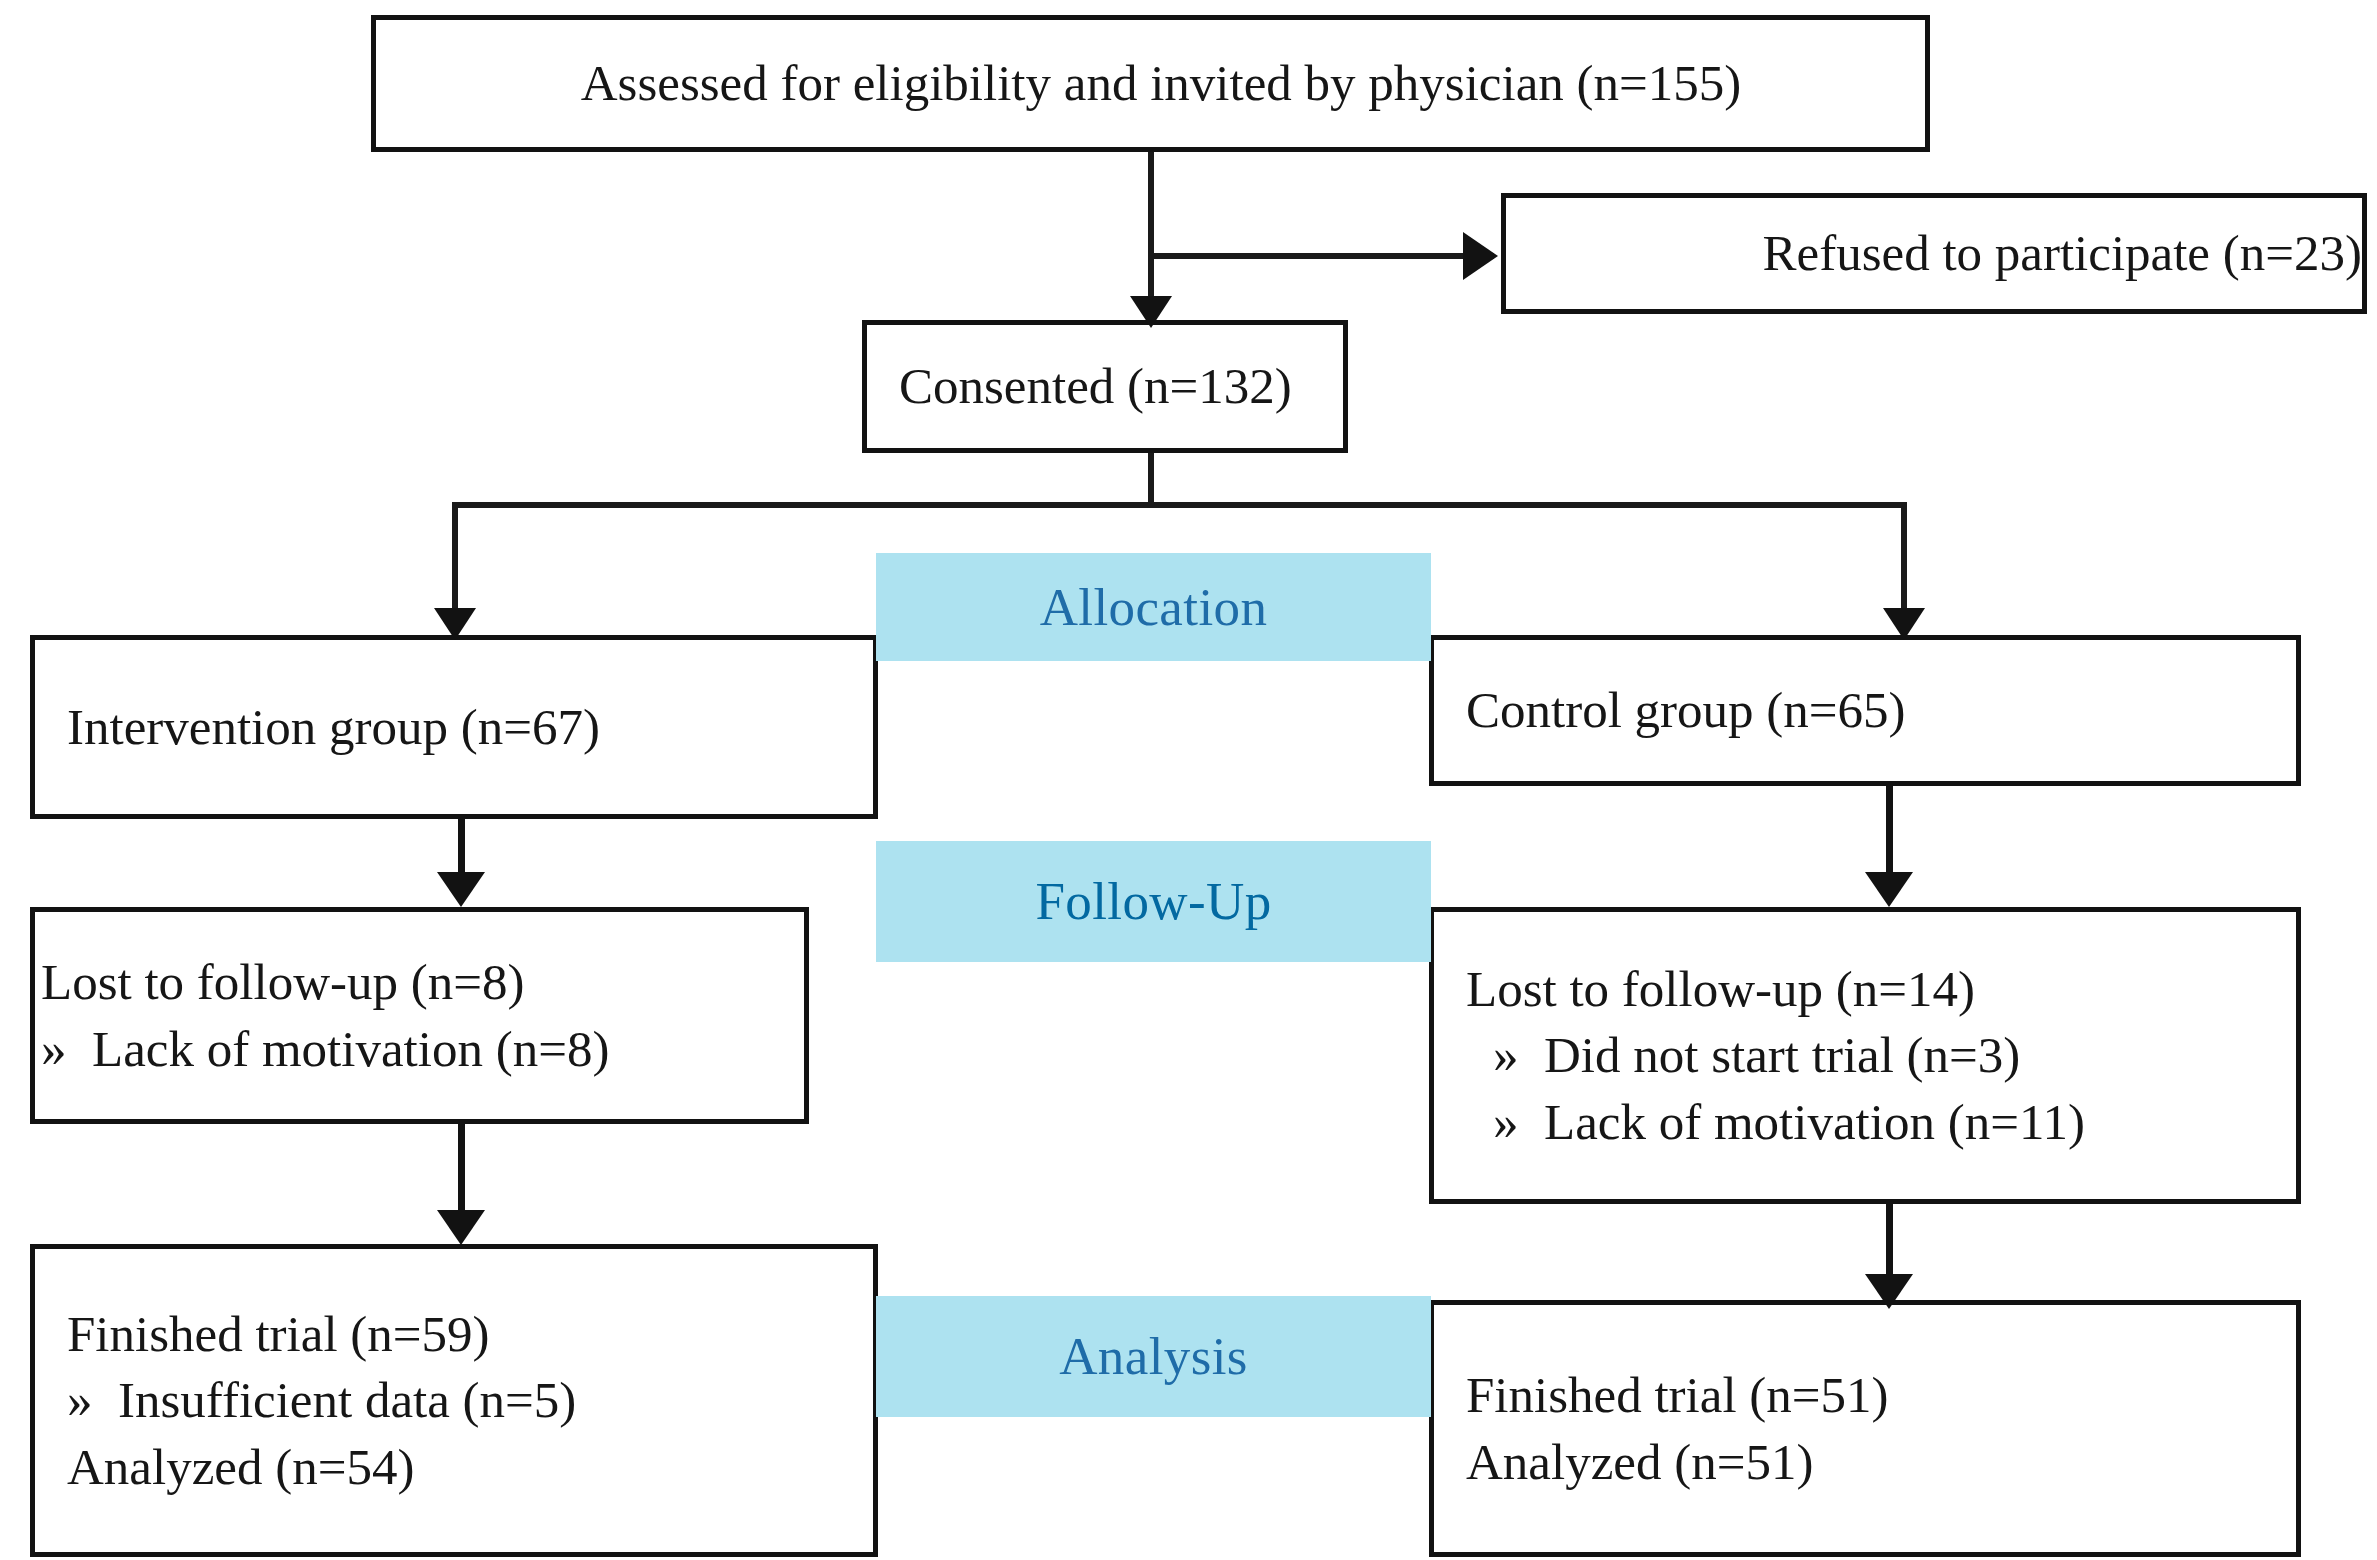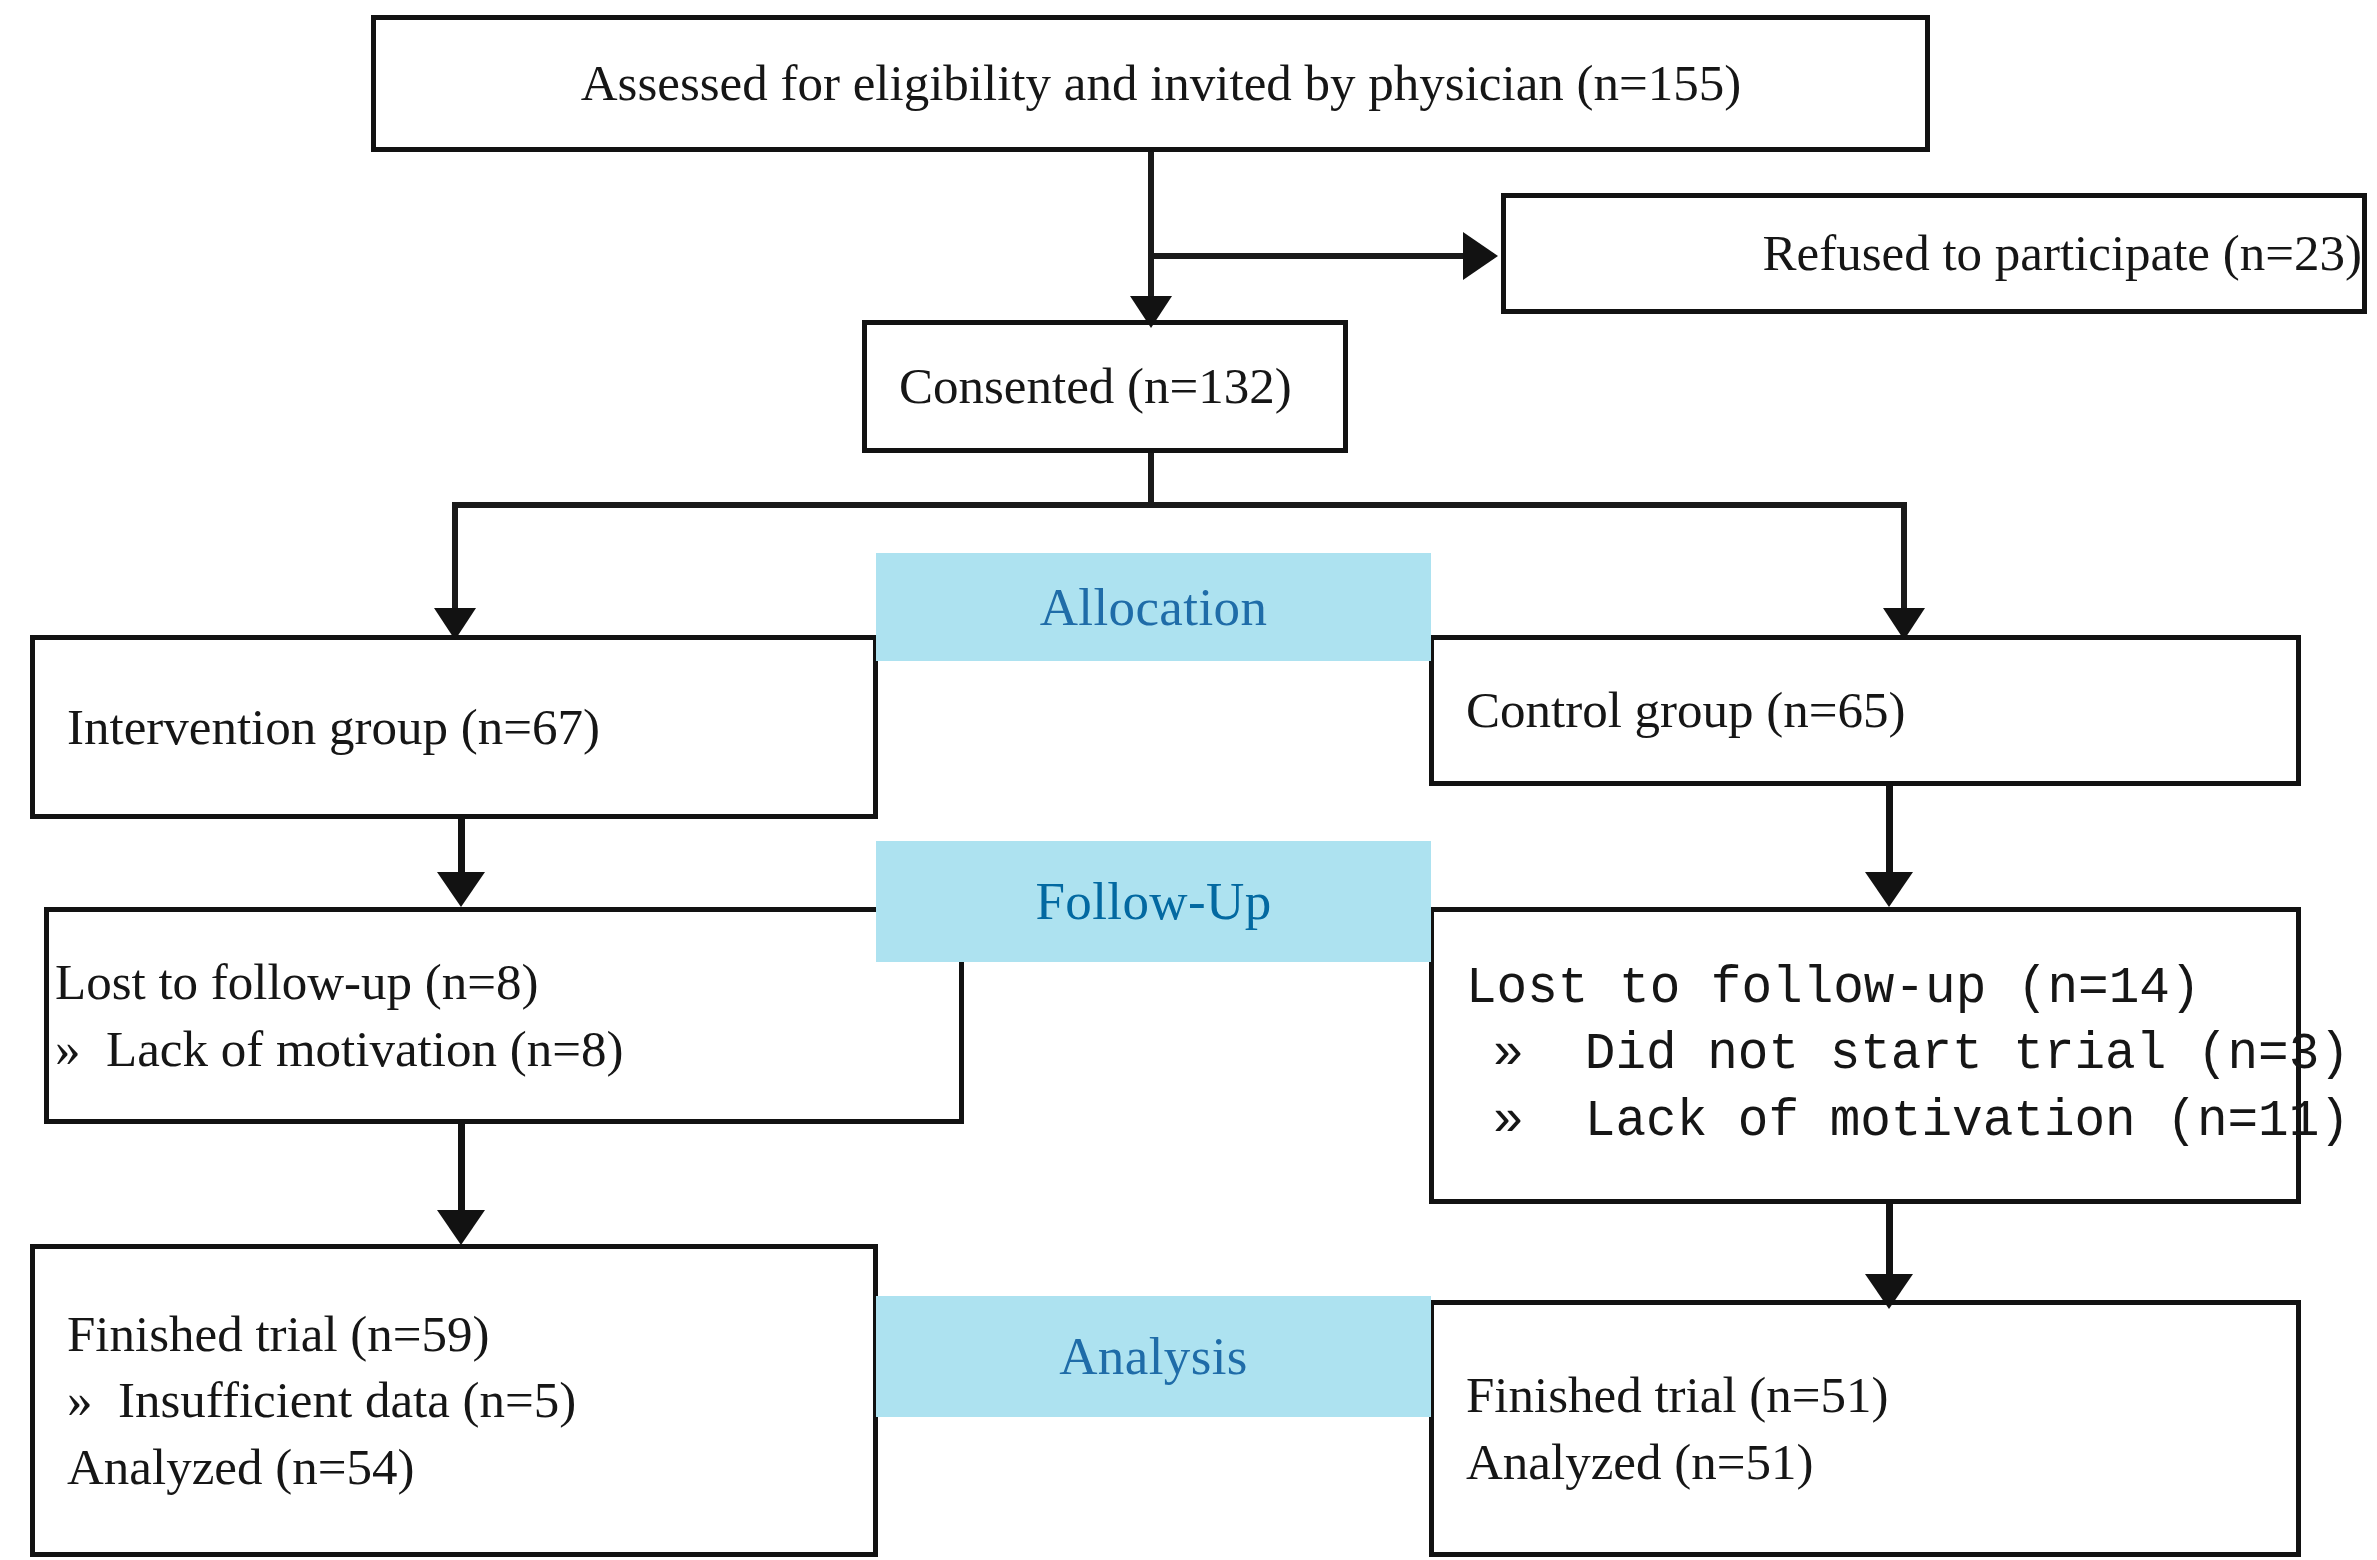--- a/index.html
+++ b/index.html
@@ -142,26 +142,26 @@
   <div class="stage" style="left:876px; top:553px; width:555px; height:108px; background:#ADE2F0;">
     <span class="stage-label" style="color:#1F6CA8;">Allocation</span>
   </div>
 
   <div class="conn v" style="left:458px; top:786px; height:104px;"></div>
   <div class="arrow-down" style="left:437px; top:872px;"></div>
 
   <div class="conn v" style="left:1886px; top:786px; height:104px;"></div>
   <div class="arrow-down" style="left:1865px; top:872px;"></div>
 
-  <div class="node left-align" style="left:44px; top:907px; width:920px; height:217px;padding-left:6px;">
+  <div class="node left-align" style="left:30px; top:907px; width:779px; height:217px;padding-left:6px;">
     <div class="line">Lost to follow-up (n=8)</div>
     <div class="line">»  Lack of motivation (n=8)</div>
   </div>
 
-  <div class="node left-align" style="left:1429px; top:907px; width:872px; height:297px;font-family:Liberation Mono, monospace;">
+  <div class="node left-align" style="left:1429px; top:907px; width:872px; height:297px;">
     <div class="line">Lost to follow-up (n=14)</div>
     <div class="line indent">»  Did not start trial (n=3)</div>
     <div class="line indent">»  Lack of motivation (n=11)</div>
   </div>
 
   <div class="stage" style="left:876px; top:841px; width:555px; height:121px; background:#ADE2F0;">
     <span class="stage-label" style="color:#0369a1;">Follow-Up</span>
   </div>
 
   <div class="conn v" style="left:458px; top:1124px; height:104px;"></div>

